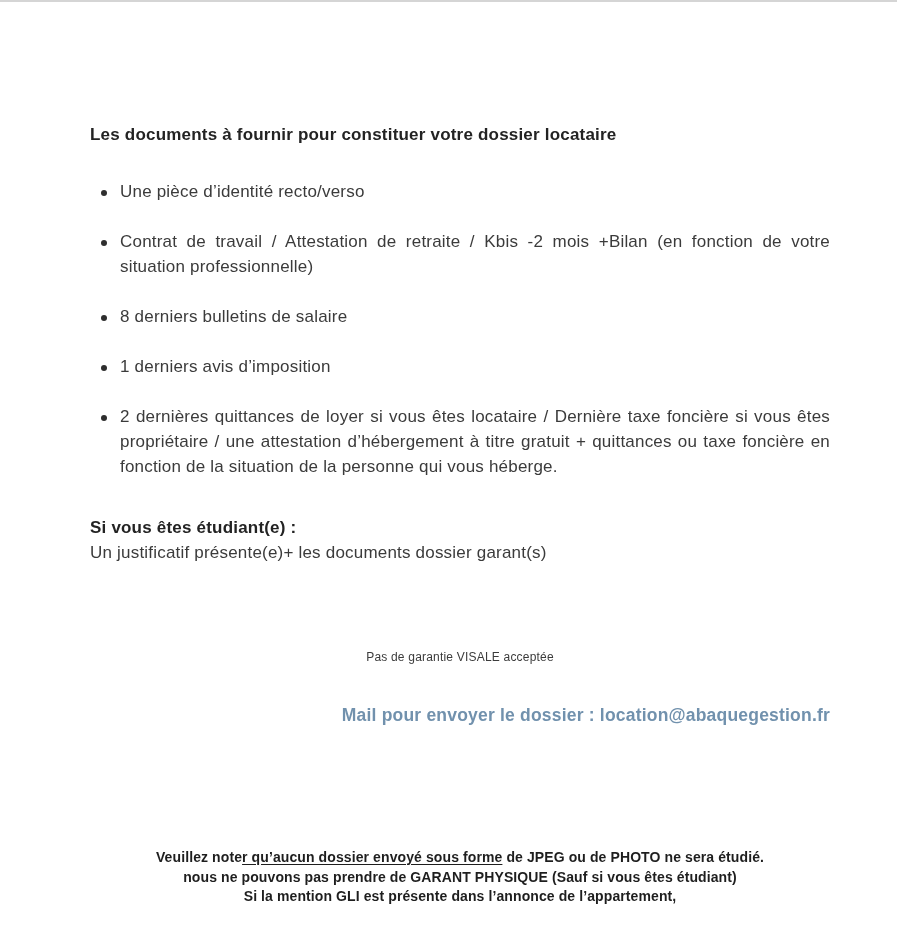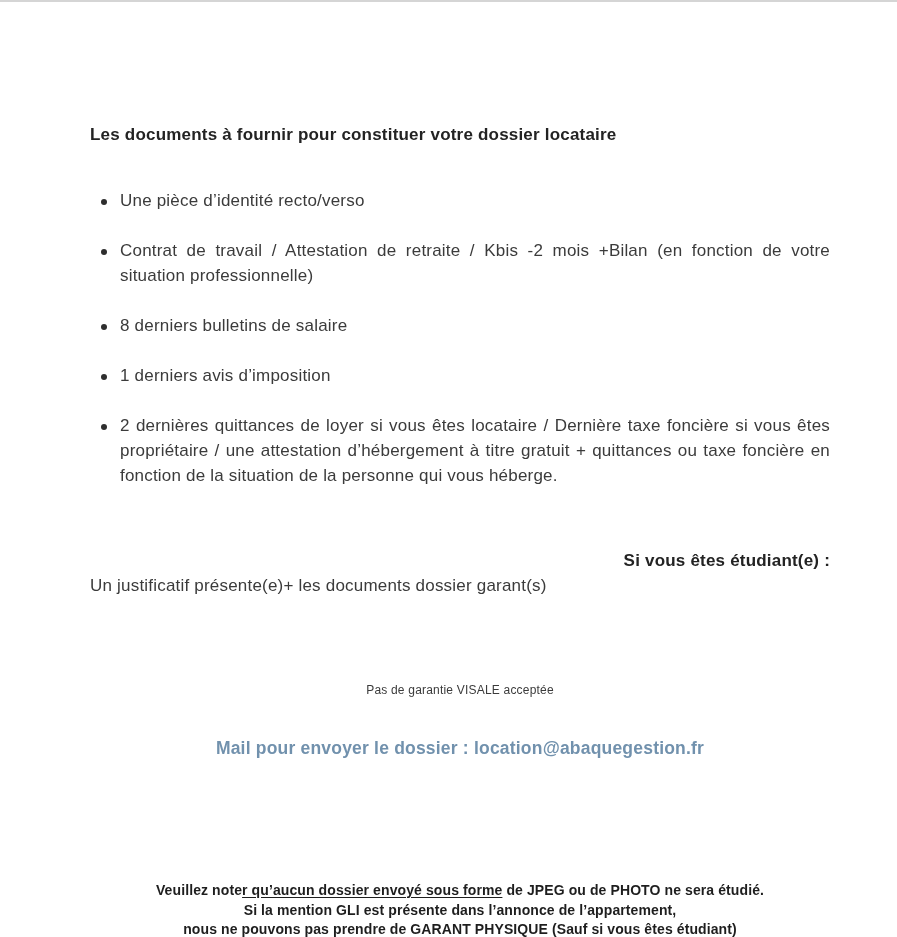--- a/index.html
+++ b/index.html
@@ -26,57 +26,56 @@
     padding:86px 67px 0 90px; 
   }
   h1.doc-title{
     font-size:17px;line-height:20px;font-weight:bold;
     color:var(--heading-text);
     letter-spacing:.2px;
     margin-top:39px;
   }
   ul.doc-list{
     list-style:none;
-    margin-top:43px;
+    margin-top:34px;
   }
   ul.doc-list li{
     display:flex;
     font-size:17px;line-height:25px;
     letter-spacing:.2px;
   }
   ul.doc-list li + li{margin-top:25px;}
   .bullet-dot{
     flex:0 0 6px;width:6px;height:6px;border-radius:50%;
     background:#2e2e2e;
     margin:11px 13px 0 11px;
   }
   .li-text{
     flex:1;
     text-align:justify;
   }
   .student-heading{
-    margin-top:60px;
+    margin-top:36px;
     font-size:17px;line-height:25px;font-weight:bold;
     color:var(--heading-text);
     letter-spacing:.2px;
-    text-align:right;
   }
   .student-text{
     font-size:17px;line-height:25px;
     letter-spacing:.2px;
   }
   .visale-note{
     margin-top:80px;
     text-align:center;
     font-size:12px;line-height:25px;
     letter-spacing:.2px;
   }
   .mail-note{
     margin-top:33px;
-    text-align:center;
+    text-align:right;
     font-size:17.5px;line-height:25px;font-weight:bold;
     color:var(--accent-blue);
     letter-spacing:.2px;
   }
   .footer-note{
     margin-top:120px;
     text-align:center;
     font-size:14px;line-height:19.5px;font-weight:bold;
     color:var(--footer-text);
     letter-spacing:.1px;
@@ -121,17 +120,17 @@
   <p class="student-heading">Si vous êtes étudiant(e) :</p>
 
   <p class="student-text">Un justificatif présente(e)+ les documents dossier garant(s)</p>
 
   <p class="visale-note">Pas de garantie VISALE acceptée</p>
 
   <p class="mail-note">Mail pour envoyer le dossier : location@abaquegestion.fr</p>
 
   <div class="footer-note">
     <p><span>Veuillez note</span><span class="underlined">r qu’aucun dossier envoyé sous forme</span><span> de JPEG ou de PHOTO ne sera étudié.</span></p>
+    <p>nous ne pouvons pas prendre de GARANT PHYSIQUE (Sauf si vous êtes étudiant)</p>
     <p>Si la mention GLI est présente dans l’annonce de l’appartement,</p>
-    <p>nous ne pouvons pas prendre de GARANT PHYSIQUE (Sauf si vous êtes étudiant)</p>
   </div>
 
 </div>
 
 </body></html>

